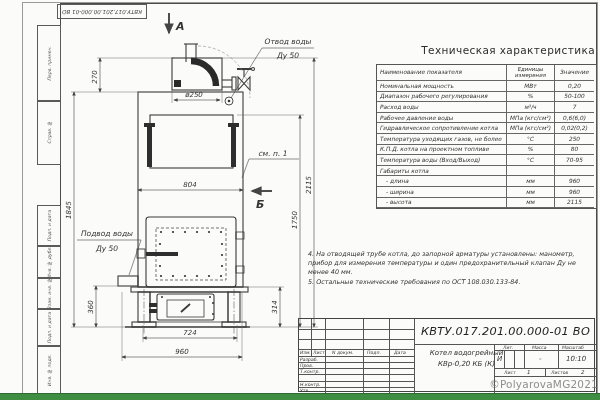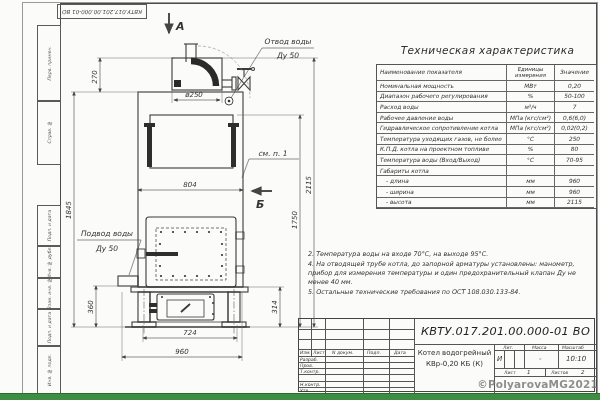--- a/index.html
+++ b/index.html
@@ -5,41 +5,41 @@
   html,body{margin:0;padding:0;width:600px;height:400px;overflow:hidden;
     font-family:"DejaVu Sans",sans-serif;background:#f4f4f2;}
   #sheet{position:absolute;left:0;top:0;width:600px;height:400px;background:#fbfbf9;}
   .abs{position:absolute;}
   .frame-outer{left:22px;top:2px;width:574px;height:390px;border:0.6px solid #9a9a9a;}
   .frame-inner{left:60px;top:3px;width:535px;height:389px;border:1.2px solid #4a4a4a;}
   .mbox{left:37px;width:22px;border:0.8px solid #5a5a5a;display:flex;align-items:center;justify-content:center;}
   .mlabel{writing-mode:vertical-rl;transform:rotate(180deg);font-size:4.6px;font-style:italic;color:#555;white-space:nowrap;}
   .stamp{left:57px;top:4px;width:88px;height:13px;border:0.8px solid #5a5a5a;display:flex;align-items:center;justify-content:center;}
   .stamp span{transform:rotate(180deg);font-size:5.6px;font-style:italic;color:#444;white-space:nowrap;}
-  .spec-title{left:380px;top:44px;width:215px;text-align:center;font-size:10.5px;font-style:italic;color:#2e2e2e;letter-spacing:.4px;}
+  .spec-title{left:380px;top:44px;width:215px;text-align:right;font-size:10.5px;color:#2e2e2e;letter-spacing:.4px;}
   .spec{left:376px;top:64px;width:219px;border:0.9px solid #555;display:grid;
     grid-template-columns:130px 48px 39px;grid-template-rows:16px repeat(12,10.6px);}
   .cell{border-right:0.6px solid #666;border-bottom:0.6px solid #666;display:flex;align-items:center;
     justify-content:center;text-align:center;font-size:5.8px;font-style:italic;color:#333;line-height:1.05;padding:0 1px;overflow:hidden;}
   .cell.cname{justify-content:flex-start;text-align:left;padding-left:3px;}
   .cell.sub{padding-left:9px;}
   .cell.last{border-right:none;}
   .notes{left:308px;top:250px;width:284px;font-size:6.4px;font-style:italic;color:#333;line-height:1.4;}
   .notes div{margin-bottom:1px;}
   #tb{left:298px;top:318px;width:297px;height:74px;border:1px solid #444;box-sizing:border-box;}
   .ln{position:absolute;background:#555;}
   .tbt{position:absolute;font-size:4.6px;font-style:italic;color:#333;white-space:nowrap;}
   .desig{position:absolute;left:116px;top:0;width:181px;height:25px;display:flex;align-items:center;justify-content:center;
     font-size:11.3px;font-style:italic;color:#222;letter-spacing:.3px;white-space:nowrap;}
-  .pname{position:absolute;left:116px;top:29px;width:79px;text-align:center;font-size:7px;color:#2e2e2e;line-height:1.5;}
+  .pname{position:absolute;left:128px;top:29px;width:79px;text-align:center;font-size:7px;font-style:italic;color:#2e2e2e;line-height:1.5;}
   .orgcell{position:absolute;left:196px;top:58px;width:101px;height:16px;display:flex;align-items:center;gap:2px;padding-left:4px;box-sizing:border-box;}
   .logoicon{width:7px;height:9px;background:repeating-linear-gradient(#111 0 1.6px,#fff 1.6px 2.6px);}
   .logotxt{font-weight:bold;font-size:9.5px;color:#111;letter-spacing:.3px;}
   .orgname{font-size:3.4px;color:#333;line-height:1.3;}
-  .wm{right:2px;top:378px;font-size:10.5px;font-weight:bold;color:rgba(115,115,115,.8);letter-spacing:.2px;}
+  .wm{right:2px;top:378px;font-size:10.5px;font-weight:normal;color:rgba(115,115,115,.8);letter-spacing:.2px;}
   .fmt{left:398px;top:393px;font-size:4.6px;font-style:italic;color:#555;}
   .greenbar{left:0;top:393px;width:600px;height:7px;background:#3f8c43;border-top:1px solid #2e6a31;}
   svg text{font-family:"DejaVu Sans",sans-serif;font-style:italic;fill:#333;}
   .dimt{font-size:7px;}
   .sect{font-size:11px;font-weight:bold;}
 </style>
 </head>
 <body>
 
 <div id="sheet">
@@ -271,21 +271,20 @@
       <div class="cell last">960</div>
     <div class="cell cname sub">- ширина</div>
       <div class="cell">мм</div>
       <div class="cell last">960</div>
     <div class="cell cname sub">- высота</div>
       <div class="cell">мм</div>
       <div class="cell last">2115</div>
   </div>
 
   <div class="abs notes">
-    <div>2.  Температура воды на входе 70°С, на выходе 95°С.</div>
     <div>4.  На отводящей трубе котла, до запорной арматуры установлены: манометр, прибор для измерения температуры и один предохранительный клапан Ду не менее 40 мм.</div>
     <div>5.  Остальные технические требования по ОСТ 108.030.133-84.</div>
   </div>
 
   <div class="abs" id="tb">
 
     <div class="ln" style="left:115px;top:0;width:1px;height:74px"></div>
     <div class="ln" style="left:12px;top:0;width:1px;height:37px"></div>
     <div class="ln" style="left:26px;top:0;width:1px;height:74px"></div>
     <div class="ln" style="left:64px;top:0;width:1px;height:74px"></div>

